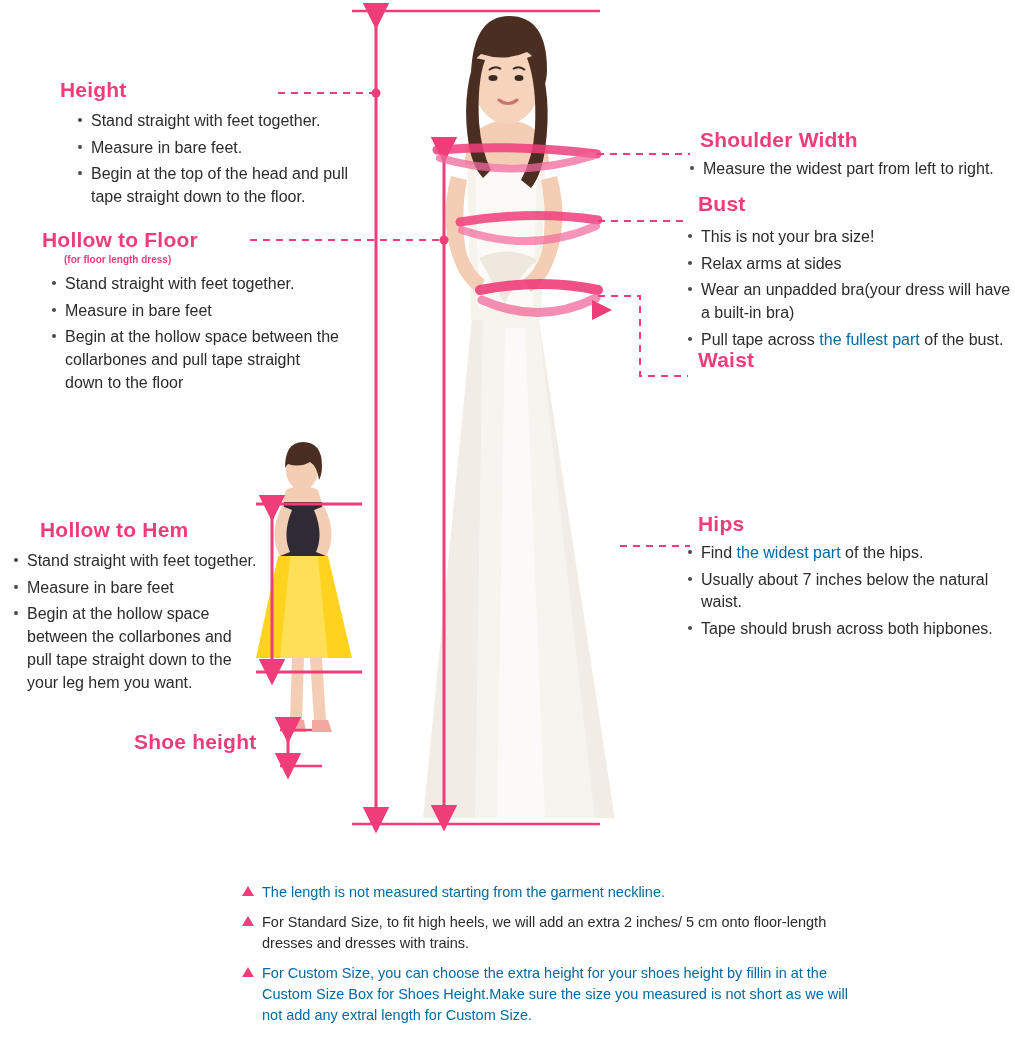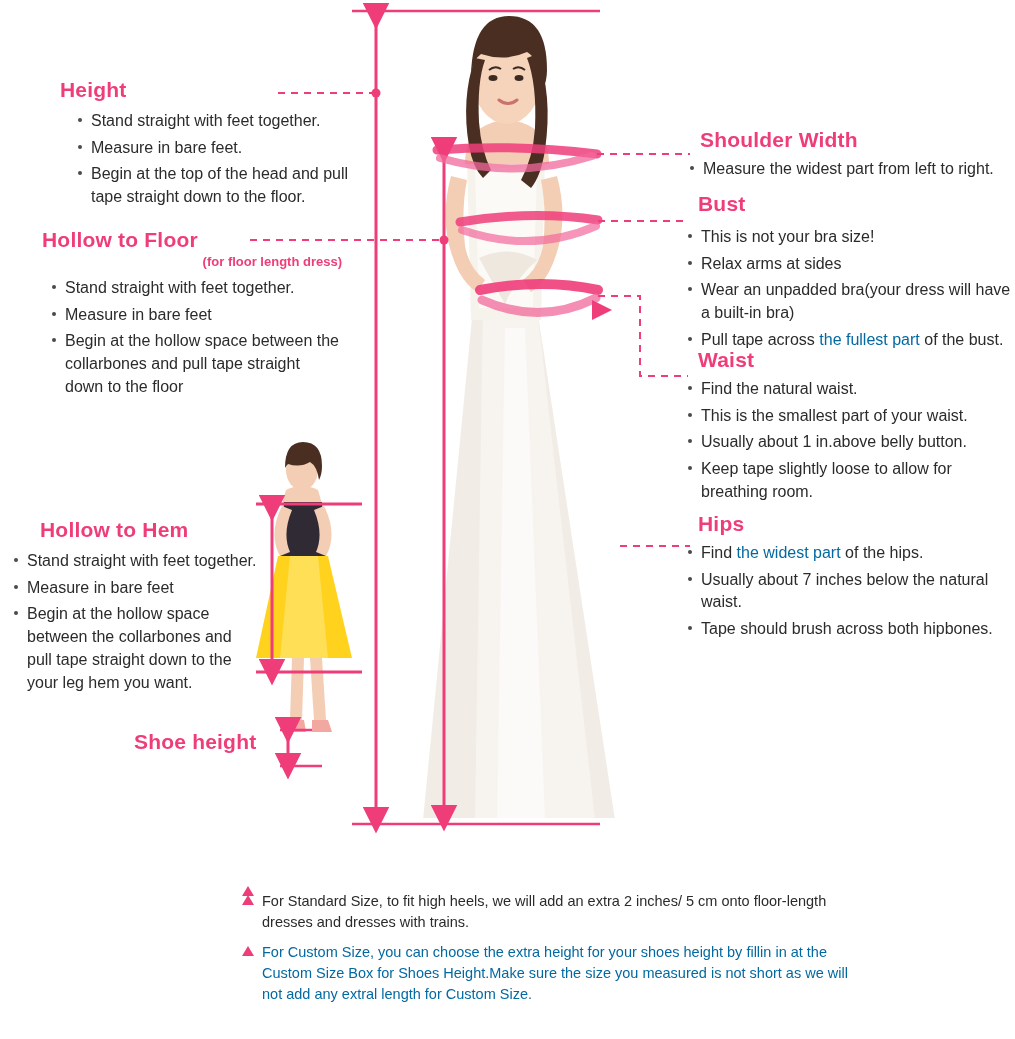--- a/index.html
+++ b/index.html
@@ -24,23 +24,22 @@
   .hdr {
     color: #ef3d7a;
     font-weight: bold;
     font-size: 21px;
     letter-spacing: .2px;
     white-space: nowrap;
   }
   .subhdr {
     color: #ef3d7a;
     font-weight: bold;
-    font-size: 13px;
+    font-size: 10px;
     white-space: nowrap;
-    text-align: right;
   }
 
   
   ul.bl {
     list-style: none;
     margin: 0;
     padding: 0;
     font-size: 16px;
     color: #2b2b2b;
     line-height: 1.42;
@@ -244,40 +243,35 @@
     <ul class="bl" style="margin-top:10px; margin-left:-12px;">
       <li>This is not your bra size!</li>
       <li>Relax arms at sides</li>
       <li>Wear an unpadded bra(your dress will have a built-in bra)</li>
       <li>Pull tape across <span class="pink-em">the fullest part</span> of the bust.</li>
     </ul>
   </div>
 
   <div class="abs" style="left:698px; top:348px; width:300px;">
     <div class="hdr">Waist</div>
-    <ul class="bl" style="margin-top:6px; margin-left:-12px;">
-      <li>Find the natural waist.</li>
-      <li>This is the smallest part of your waist.</li>
-      <li>Usually about 1 in.above belly button.</li>
-      <li>Keep tape slightly loose to allow for breathing room.</li>
-    </ul>
   </div>
 
   <div class="abs" style="left:698px; top:512px; width:310px;">
     <div class="hdr">Hips</div>
     <ul class="bl" style="margin-top:6px; margin-left:-12px;">
       <li>Find <span class="pink-em">the widest part</span> of the hips.</li>
       <li>Usually about 7 inches below the natural waist.</li>
       <li>Tape should brush across both hipbones.</li>
     </ul>
   </div>
 
   <div class="abs notes" style="left:242px; top:882px; width:620px;">
     <div class="note-row">
       <span class="tri"></span>
+      <span class="pink-em">The length is not measured starting from the garment neckline.</span>
     </div>
     <div class="note-row">
       <span class="tri"></span>
       <span>For Standard Size, to fit high heels, we will add an extra 2 inches/ 5  cm onto floor-length dresses and dresses with trains.</span>
     </div>
     <div class="note-row">
       <span class="tri"></span>
       <span class="pink-em">For Custom Size, you can choose the extra height for your shoes height by fillin in at the Custom Size Box for Shoes Height.Make sure the size you measured is not short as we will not add any extral length for Custom Size.</span>
     </div>
   </div>

